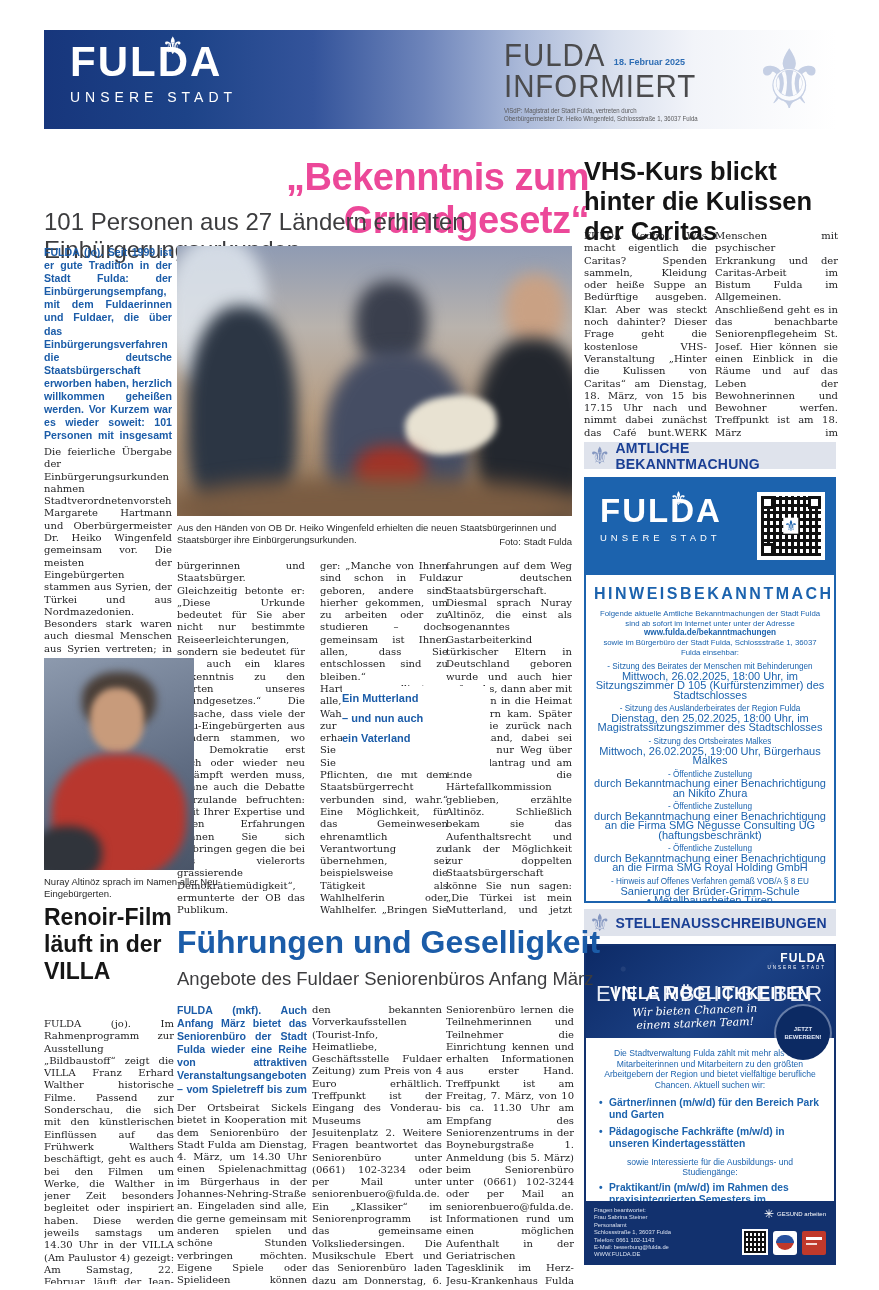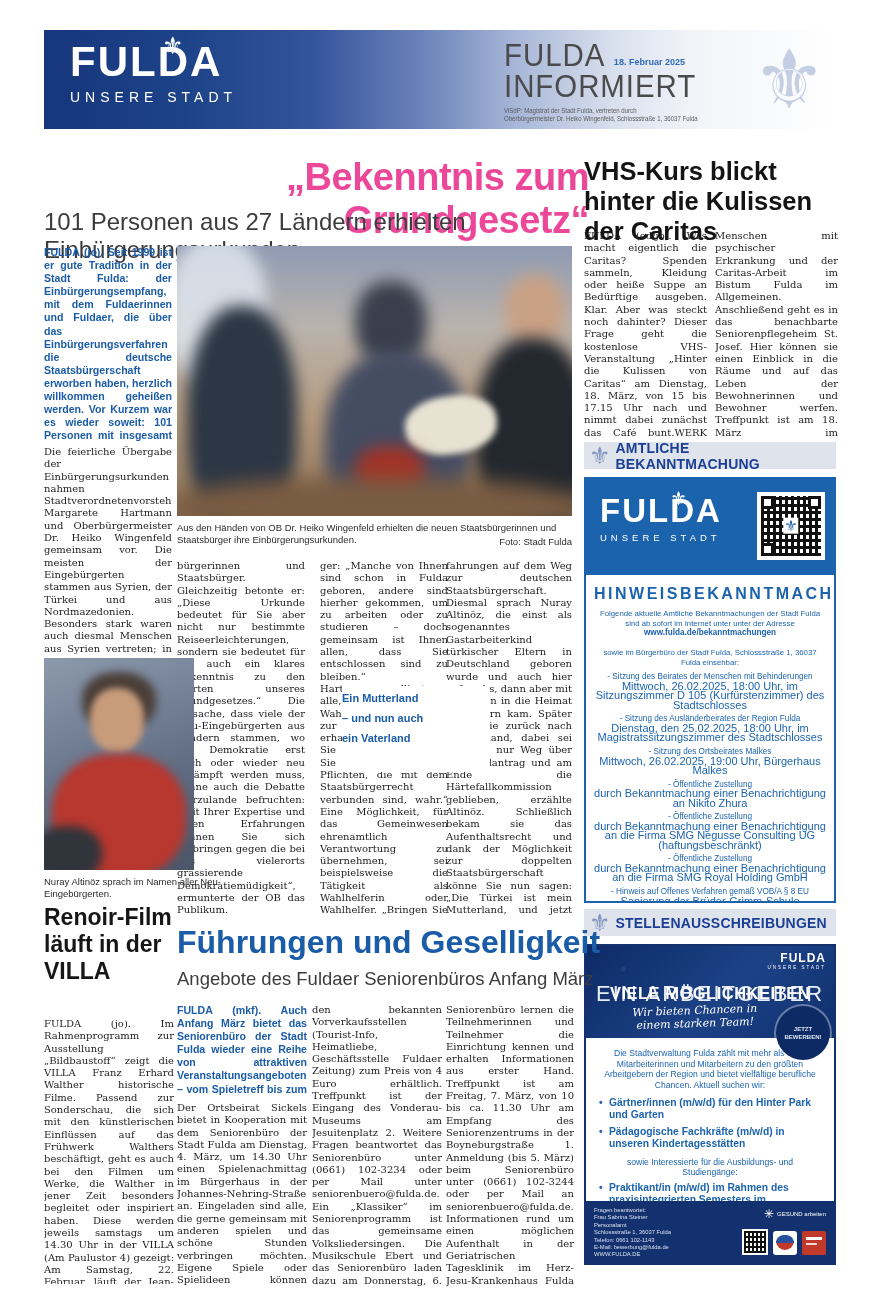--- a/index.html
+++ b/index.html
@@ -212,21 +212,21 @@
           <div class="finder" style="right:0;top:0;"></div>
           <div class="finder" style="left:0;bottom:0;"></div>
           <div class="qr-fleur">⚜</div>
         </div>
       </div>
     </div>
     <div class="amt-white">
       <div class="amt-heading">HINWEISBEKANNTMACHUNG</div>
       <div class="amt-intro">Folgende aktuelle Amtliche Bekanntmachungen der Stadt Fulda sind ab sofort im Internet unter unter der Adresse</div>
       <div class="amt-url">www.fulda.de/bekanntmachungen</div>
-      <div class="amt-intro" style="margin-bottom:5px;margin-top:10px;">sowie im Bürgerbüro der Stadt Fulda, Schlossstraße 1, 36037 Fulda einsehbar:</div>
+      <div class="amt-intro" style="margin-bottom:5px;">sowie im Bürgerbüro der Stadt Fulda, Schlossstraße 1, 36037 Fulda einsehbar:</div>
 
       <div class="amt-item">
         <div class="t">- Sitzung des Beirates der Menschen mit Behinderungen</div>
         <div class="b">Mittwoch, 26.02.2025, 18:00 Uhr, im Sitzungszimmer D 105 (Kurfürstenzimmer) des Stadtschlosses</div>
       </div>
       <div class="amt-item">
         <div class="t">- Sitzung des Ausländerbeirates der Region Fulda</div>
         <div class="b">Dienstag, den 25.02.2025, 18:00 Uhr, im Magistratssitzungszimmer des Stadtschlosses</div>
       </div>
       <div class="amt-item">
@@ -271,21 +271,21 @@
       </div>
       <div class="st-line1">EIN ARBEITGEBER</div>
       <div class="st-line2">VIELE MÖGLICHKEITEN</div>
       <div class="st-script">Wir bieten Chancen in
 einem starken Team!</div>
       <div class="st-badge">JETZT
 BEWERBEN!</div>
     </div>
     <div class="st-white">
       <div class="st-intro">Die Stadtverwaltung Fulda zählt mit mehr als 1600 Mitarbeiterinnen und Mitarbeitern zu den größten Arbeitgebern der Region und bietet vielfältige berufliche Chancen. Aktuell suchen wir:</div>
-      <div class="st-job">Gärtner/innen (m/w/d) für den Hinter Park und Garten</div>
+      <div class="st-job">Gärtner/innen (m/w/d) für den Bereich Park und Garten</div>
       <div class="st-job">Pädagogische Fachkräfte (m/w/d) in unseren Kindertagesstätten</div>
       <div class="st-mid">sowie Interessierte für die Ausbildungs- und Studiengänge:</div>
       <div class="st-job">Praktikant/in (m/w/d) im Rahmen des praxisintegrierten Semesters im Studiengang Soziale Arbeit und Sozialrecht</div>
 
     </div>
     <div class="st-footer">
       <div class="st-f-left">
         <div>Fragen beantwortet:</div>
         <div>Frau Sabrina Steiner</div>
         <div>Personalamt</div>

